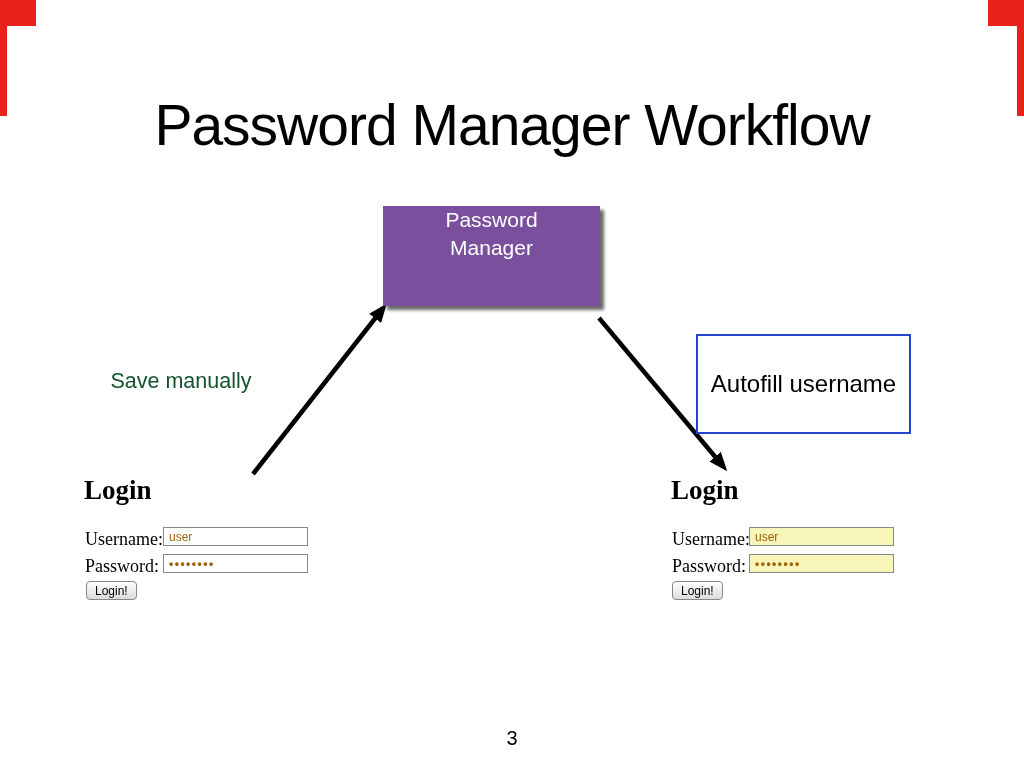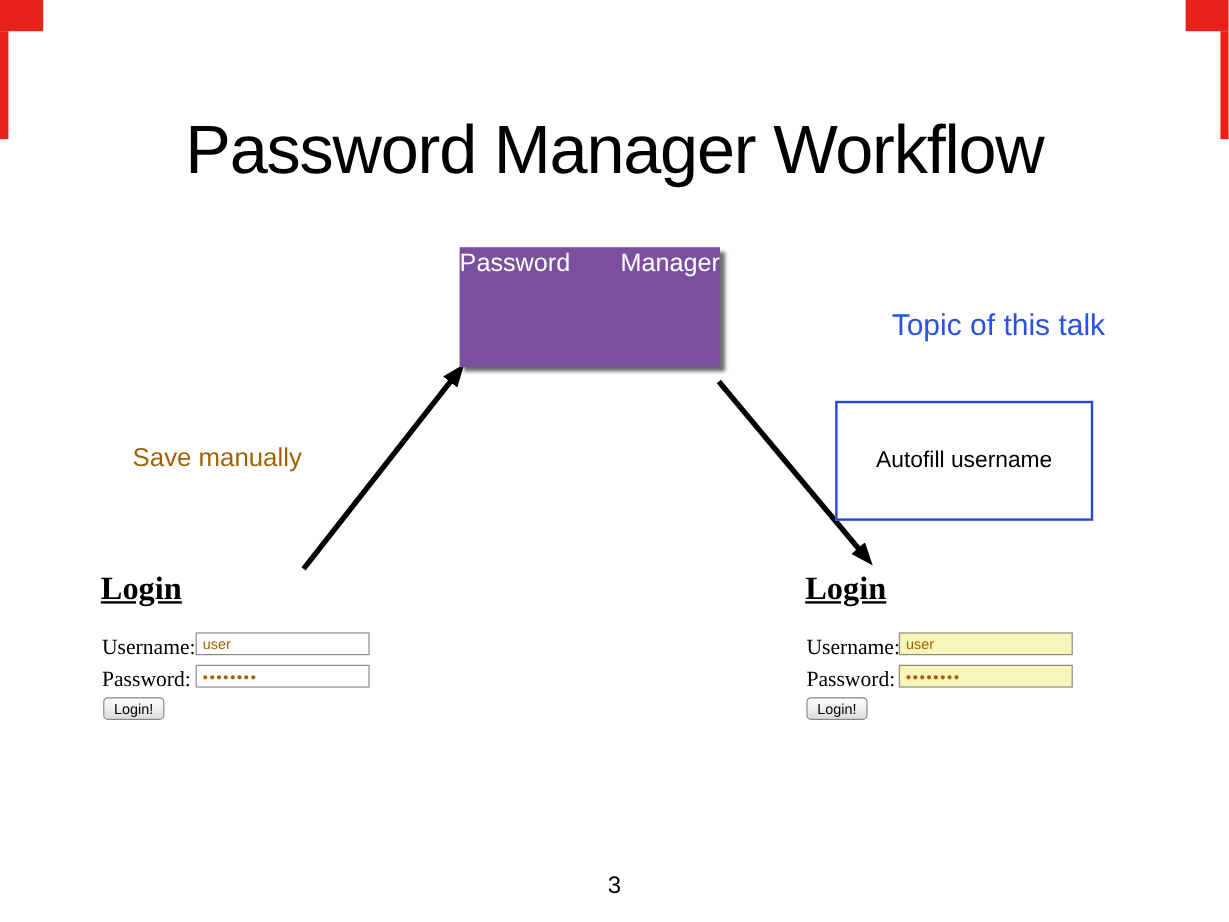--- a/index.html
+++ b/index.html
@@ -25,48 +25,48 @@
   }
 
   .arrow-layer{position:absolute;left:0;top:0;width:1024px;height:768px;pointer-events:none;}
 
   .manager-box{
     position:absolute;left:383px;top:206px;width:217px;height:100px;
     background:#7a509e;
     box-shadow:4px 4px 3px rgba(70,70,70,0.8);
     color:#ffffff;text-align:center;
     font-size:21px;line-height:28px;
-    display:flex;justify-content:space-between;
+    display:flex;flex-direction:column;justify-content:flex-start;
   }
 
   .topic-note{
     position:absolute;left:687px;top:257px;width:290px;
     text-align:center;
     font-size:25px;color:#2a52e2;white-space:nowrap;
   }
 
   .autofill-box{
     position:absolute;left:696px;top:334px;width:215px;height:100px;
     border:2px solid #2746cf;box-sizing:border-box;
     background:#ffffff;
     color:#000;text-align:center;
-    font-size:19px;line-height:30px;
+    font-size:24px;line-height:30px;
     display:flex;flex-direction:column;justify-content:center;
   }
 
   .save-note{
     position:absolute;left:70px;top:367px;width:222px;
-    text-align:center;color:#a16207;
+    text-align:center;color:#14532d;
     font-size:21.5px;line-height:29px;
   }
 
   .login-heading{
     position:absolute;
     font-family:"Liberation Serif",serif;
-    font-size:27px;font-weight:bold;color:#000;text-decoration:underline;
+    font-size:27px;font-weight:bold;color:#000;
   }
   .login-label{
     position:absolute;
     font-family:"Liberation Serif",serif;
     font-size:18px;color:#000;white-space:nowrap;
   }
   .login-input{
     position:absolute;width:145px;height:19px;
     border:1px solid #8a8a8a;border-radius:0;
     box-sizing:border-box;
@@ -112,21 +112,20 @@
     </defs>
     <line x1="253" y1="474" x2="377" y2="316" stroke="#000" stroke-width="4.5" marker-end="url(#ah)"></line>
     <line x1="599" y1="318" x2="717" y2="459" stroke="#000" stroke-width="4.5" marker-end="url(#ah)"></line>
   </svg>
 
   <div class="manager-box">
     <div>Password</div>
     <div>Manager</div>
   </div>
 
-  <div class="topic-note">Topic of this talk</div>
 
   <div class="autofill-box">
     <div>Autofill username</div>
   </div>
 
   <div class="save-note">
     <div>Save manually</div>
   </div>
 
   <div>

